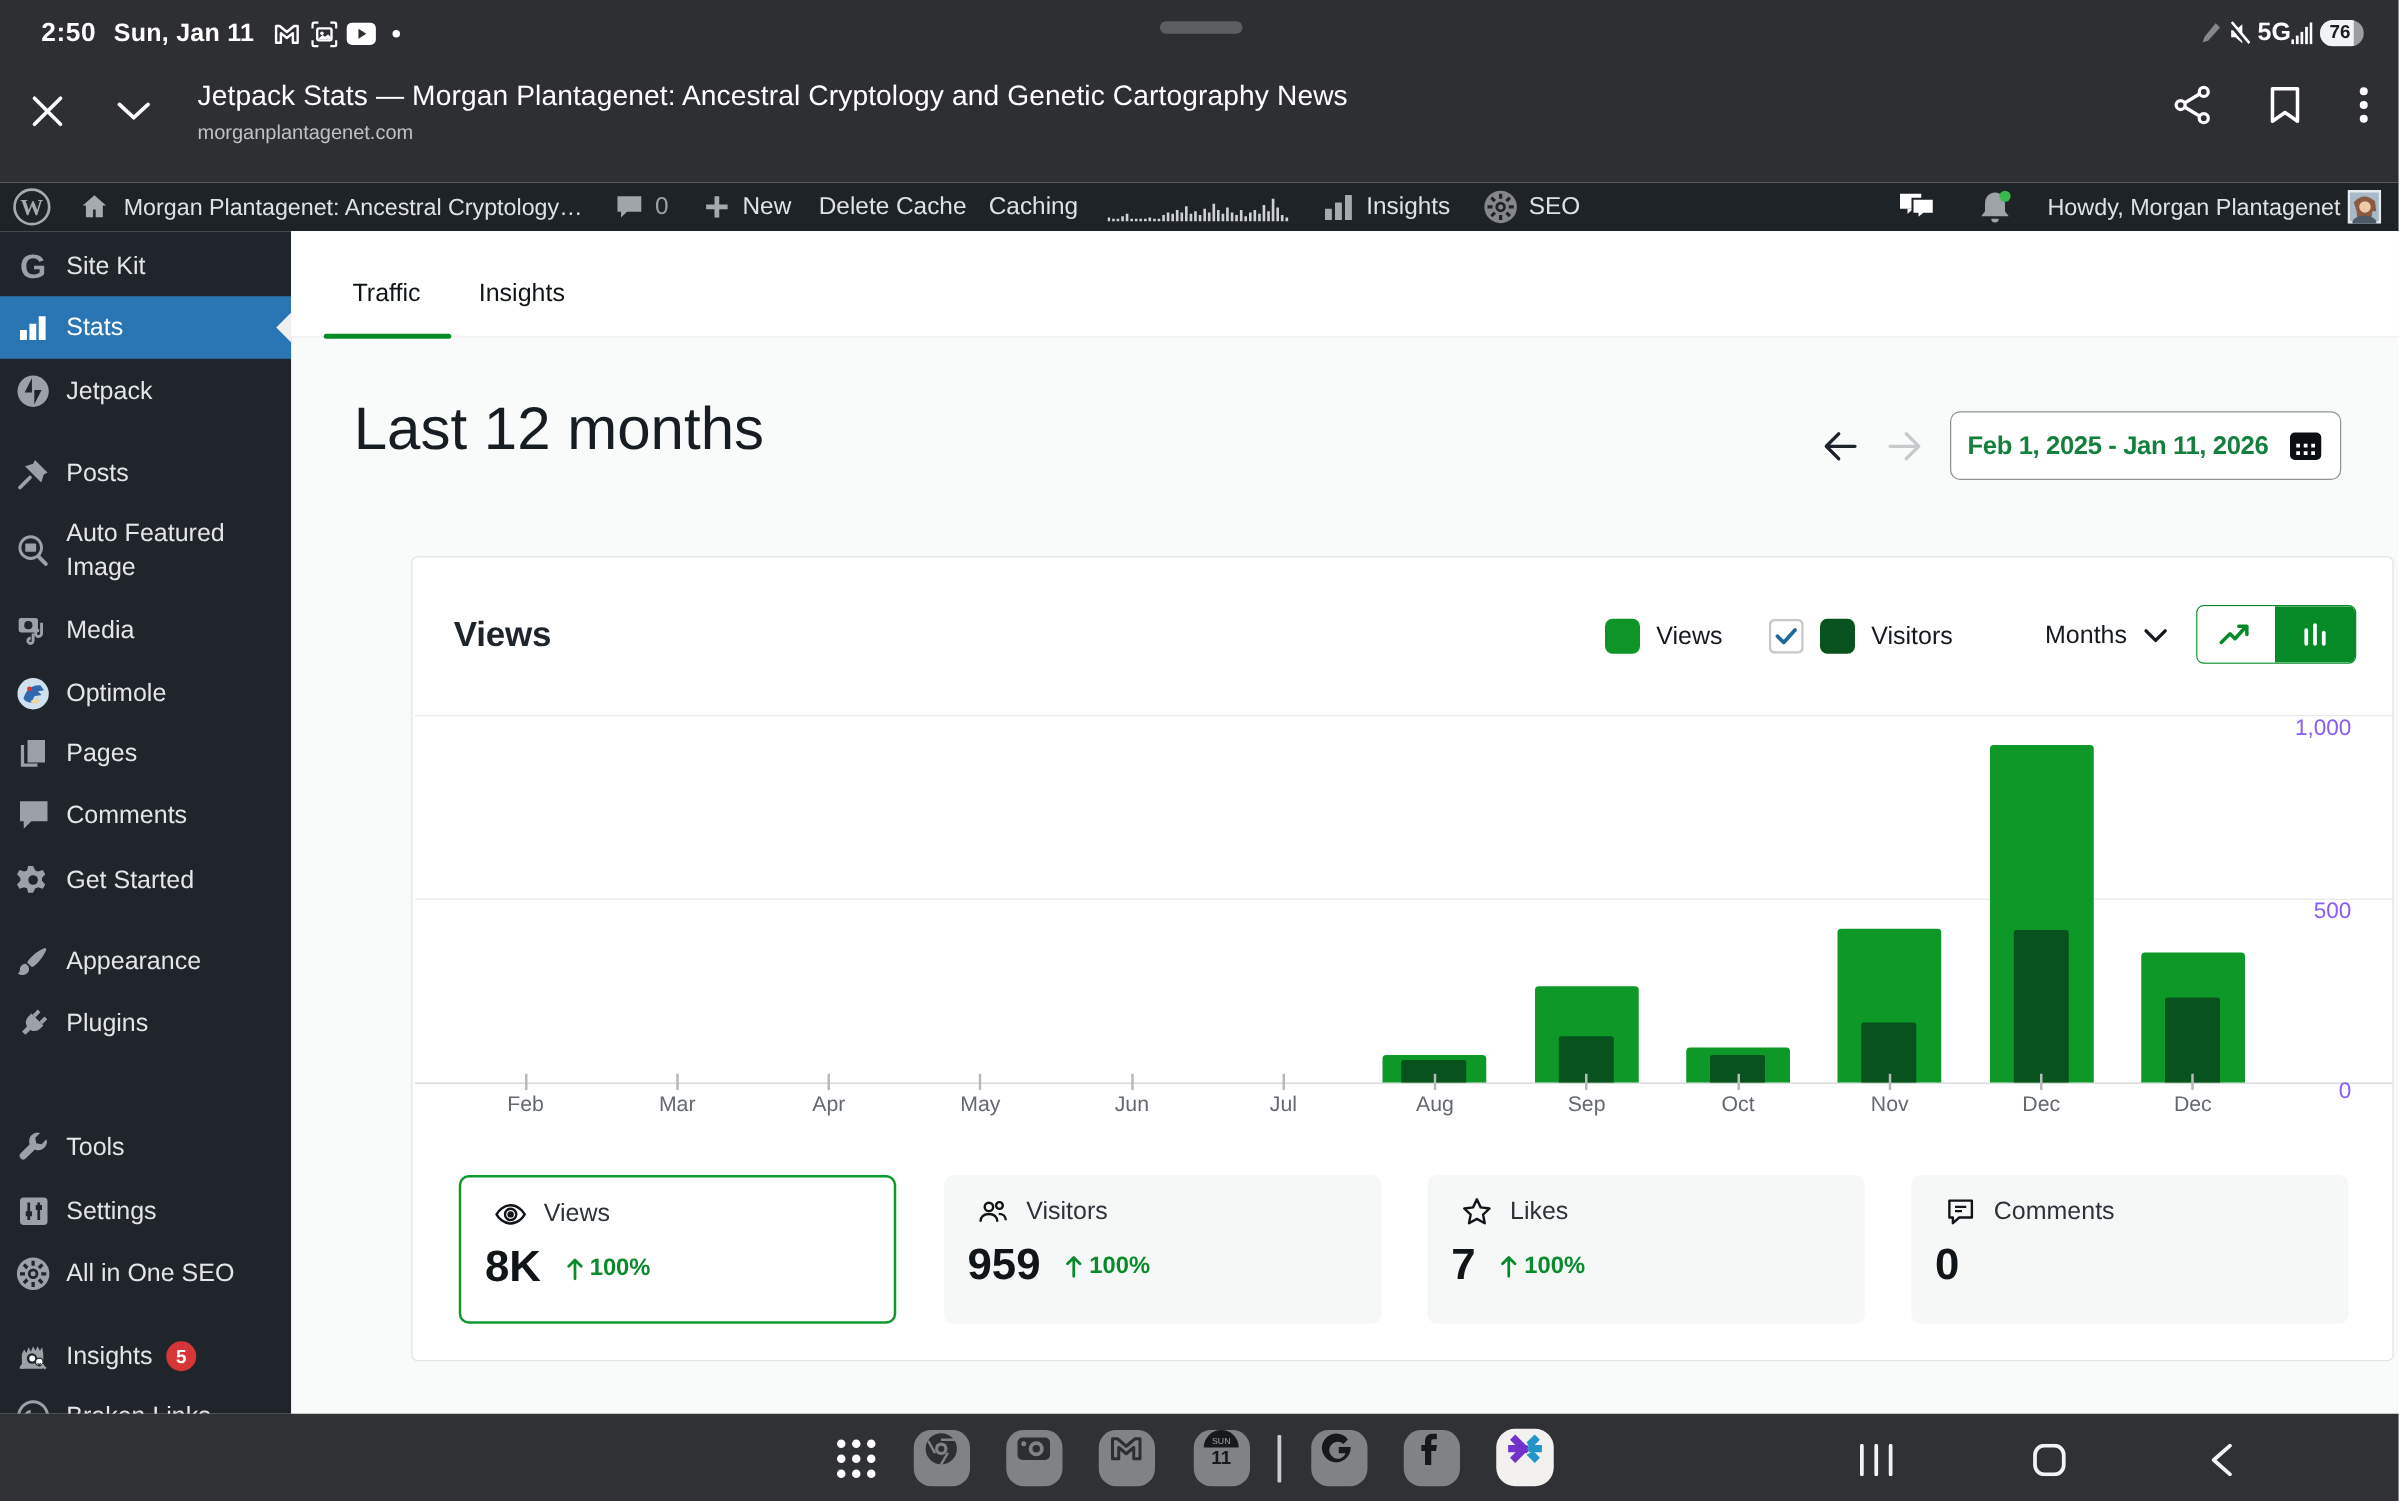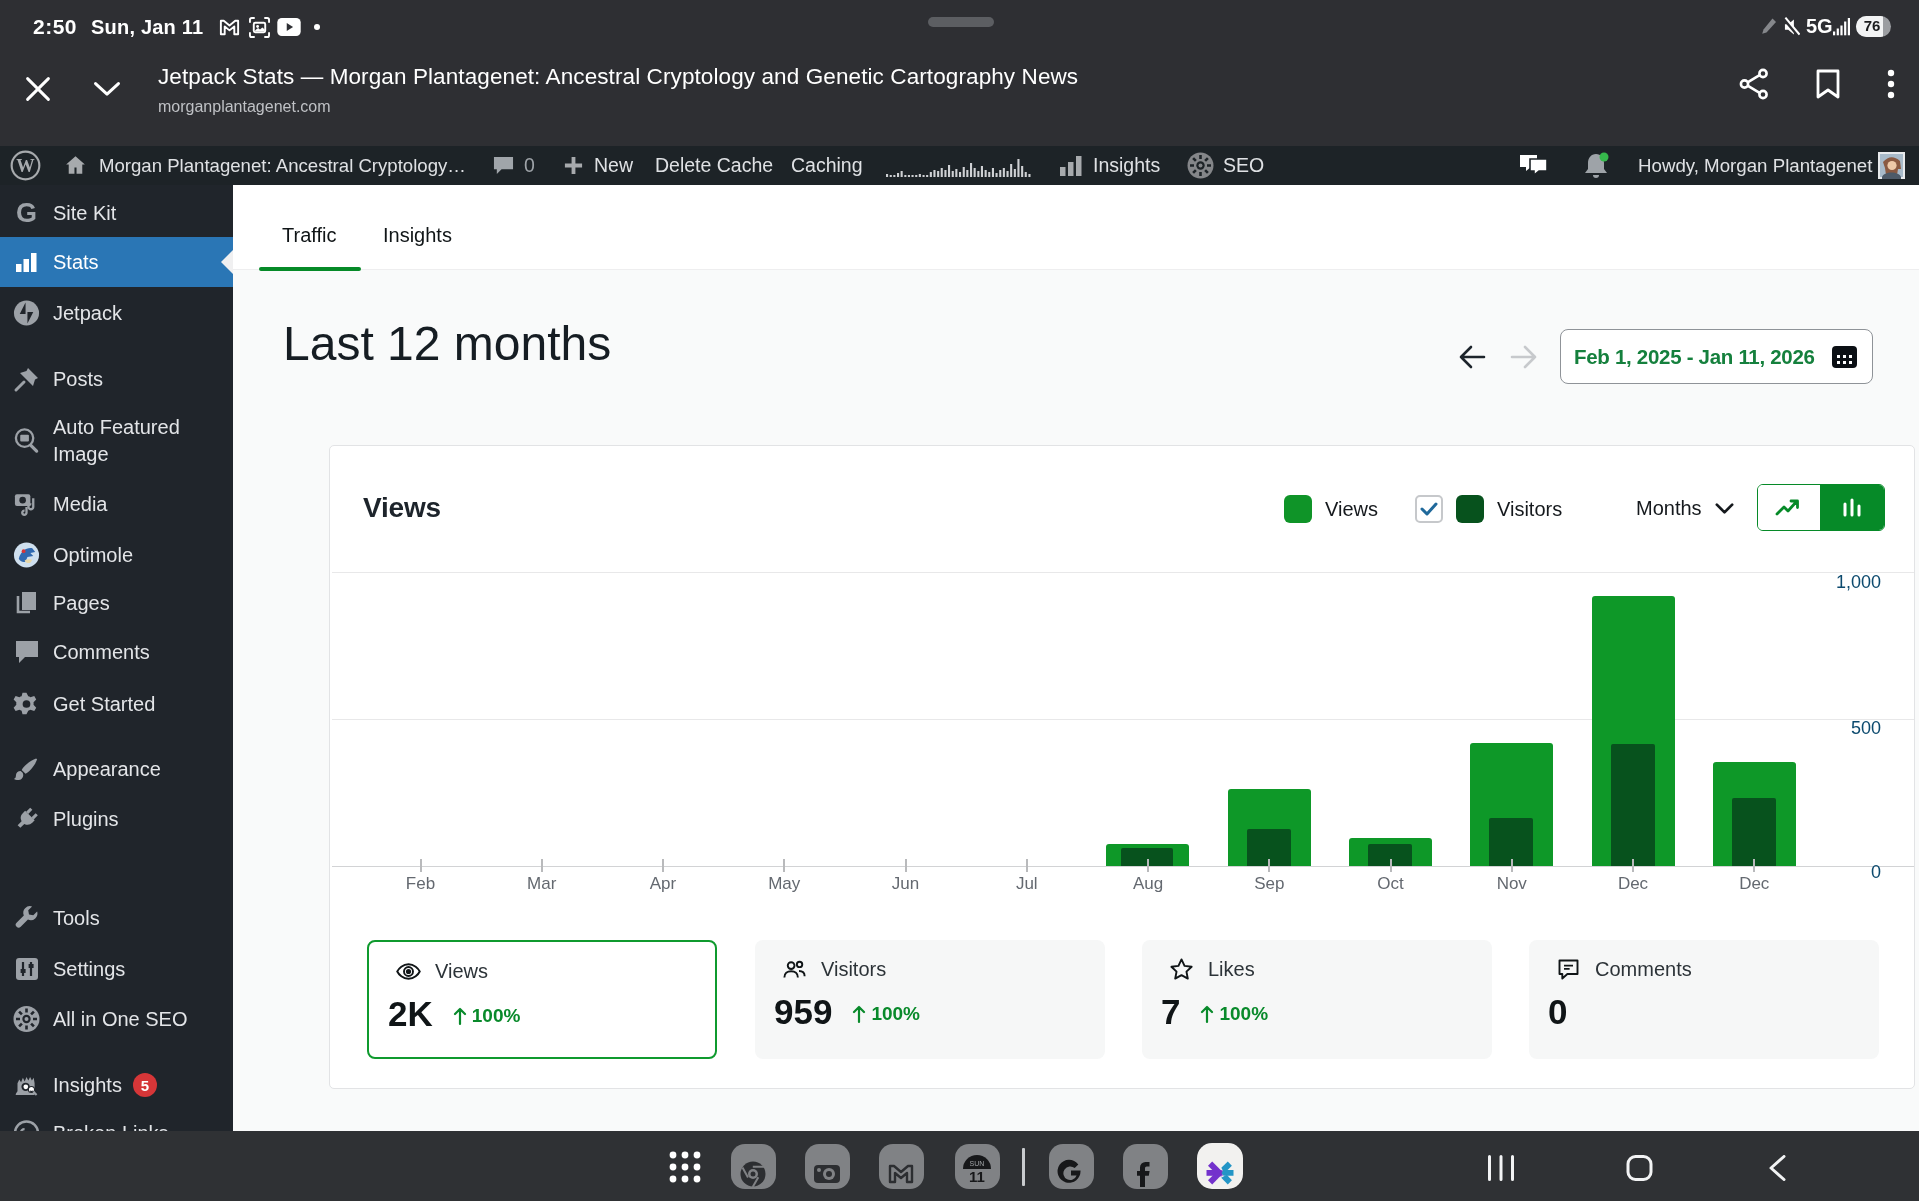--- a/index.html
+++ b/index.html
@@ -55,37 +55,37 @@
   #card { position:absolute; left:50px; top:260px; width:1586px; height:644px; background:#fff; border:1px solid #e2e3e5; border-radius:5px;margin-left:46px; }
   #cardTitle { position:absolute; left:33px; top:46px; font-size:28px; font-weight:700; color:#1d242b; letter-spacing:-0.2px; }
   .sq { width:28px; height:28px; border-radius:6px; }
   #toggle { position:absolute; left:1427px; top:38px; width:128px; height:47px; border:1px solid #068a28; border-radius:6px; overflow:hidden; display:flex; }
   #toggle .t1 { width:63px; height:100%; background:#fff; display:flex; align-items:center; justify-content:center; }
   #toggle .t2 { width:65px; height:100%; background:#068a28; display:flex; align-items:center; justify-content:center; }
 
   
   .grid { position:absolute; left:2px; width:1582px; height:1px; background:#e8e8e9; }
   .axis { position:absolute; left:2px; width:1582px; height:1px; background:#d2d3d5; }
-  .ylab { position:absolute; font-size:18px; color:#0c4a6e; }
+  .ylab { position:absolute; font-size:18px; color:#8b5cf6; }
   .xlab { position:absolute; font-size:17px; color:#646970; transform:translateX(-50%); }
   .tick { position:absolute; width:2px; height:13px; background:#b9babc; transform:translateX(-50%); }
   .bar { position:absolute; background:#0e9828; border-radius:3px 3px 0 0; }
   .bard { position:absolute; background:#07521d; border-radius:2px 2px 0 0; }
 
   
   .scard { position:absolute; top:494px; width:350px; height:119px; border-radius:8px; background:#f6f7f7; }
   .scard.sel { background:#fff; border:2px solid #0f9a2e; }
   .scard .lrow { position:absolute; left:26px; top:16px; display:flex; align-items:center; gap:13px; color:#2c3338; font-size:20px; }
   .scard .vrow { position:absolute; left:19px; top:52px; display:flex; align-items:baseline; gap:19px; }
   .scard .val { font-size:35px; font-weight:700; color:#101517; }
   .scard .pct { font-size:19px; font-weight:700; color:#098a2b; display:flex; align-items:center; gap:4px; }
 
   
   #bnav { left:0; top:1131px; width:1919px; height:70px; background:#2f3134; }
-  .app { position:absolute; top:1144px; width:45px; height:45px; border-radius:14px; background:#808285; display:flex; align-items:flex-end; justify-content:center; }
+  .app { position:absolute; top:1144px; width:45px; height:45px; border-radius:14px; background:#808285; display:flex; align-items:flex-start; justify-content:center; }
 </style>
 </head>
 <body>
 <div id="root">
 
   <div id="top" class="abs"></div>
   <div id="statusL" class="abs">
     <span class="time">2:50</span>
       <span class="date">Sun, Jan 11</span>
     <svg style="margin-left:15px" width="23" height="23" viewBox="0 0 24 24">
@@ -574,21 +574,21 @@
 
       <div class="scard sel" style="left:37px">
         <div class="lrow">
             <svg width="27" height="27" viewBox="0 0 24 24">
               <path d="M12 5.5 C7 5.5 3.3 9.4 2 12 c1.3 2.6 5 6.5 10 6.5 s8.7-3.9 10-6.5 c-1.3-2.6-5-6.5-10-6.5z m0 10.5 a4 4 0 1 1 0-8 a4 4 0 0 1 0 8z" fill="none" stroke="#101517" stroke-width="1.7"></path>
               <circle cx="12" cy="12" r="2.3" fill="#101517"></circle>
             </svg>
             <span>Views</span>
           </div>
         <div class="vrow">
-            <span class="val">2K</span>
+            <span class="val">8K</span>
             <span class="pct"><svg width="16" height="20" viewBox="0 0 16 20">
                 <path d="M8 18 V3 M3 8 L8 3 L13 8" stroke="#098a2b" stroke-width="2.2" fill="none" stroke-linecap="round" stroke-linejoin="round"></path>
               </svg>100%</span>
           </div>
       </div>
       <div class="scard" style="left:425px">
         <div class="lrow">
             <svg width="27" height="27" viewBox="0 0 24 24">
               <g fill="none" stroke="#101517" stroke-width="1.7">
                 <circle cx="9" cy="8.5" r="3"></circle>

